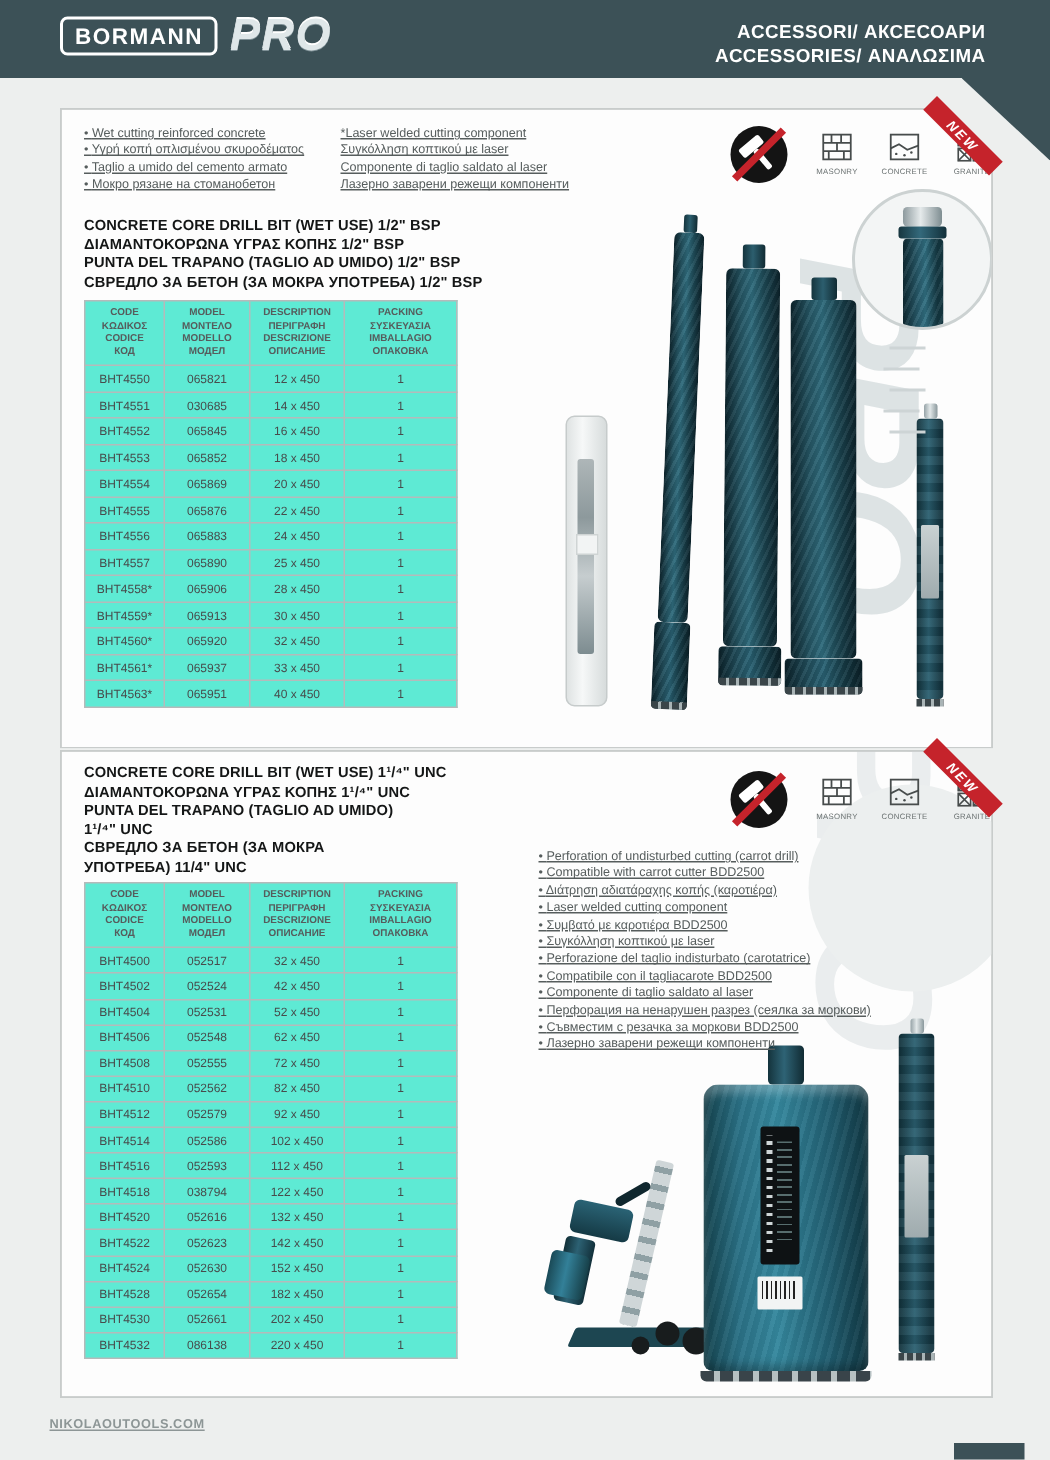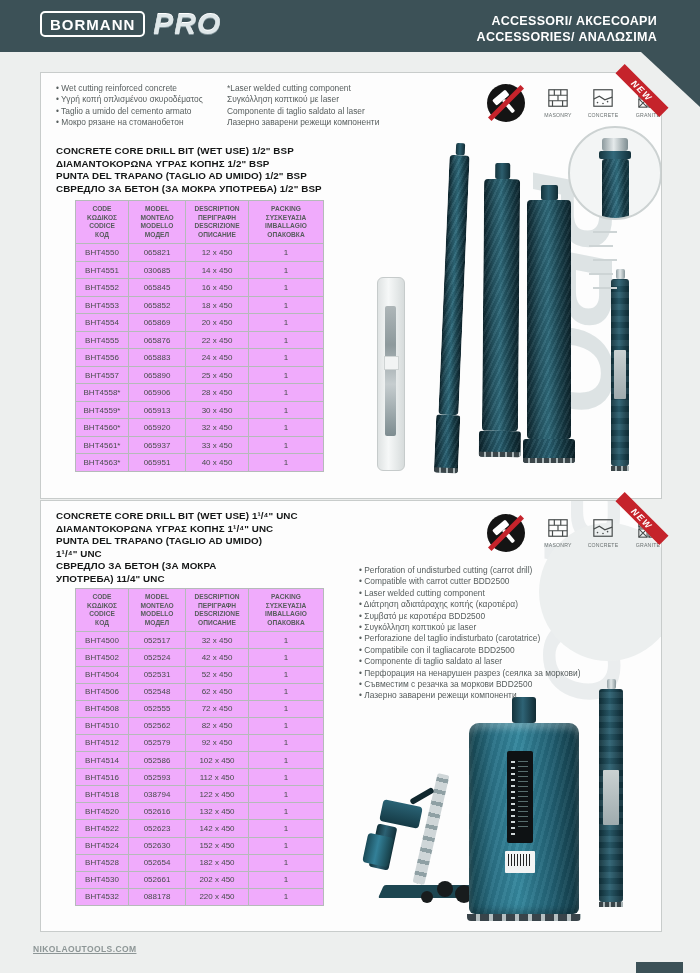--- a/index.html
+++ b/index.html
@@ -17,42 +17,42 @@
   
   .panel-wrap{position:absolute;background:#c8cccb;clip-path:polygon(0 0,calc(100% - 40px) 0,100% 40px,100% 100%,0 100%);padding:1px;z-index:2;}
   .panel{position:relative;width:100%;height:100%;background:#fdfdfd;clip-path:polygon(0 0,calc(100% - 39px) 0,100% 39px,100% 100%,0 100%);}
   .pw1{left:40px;top:72px;width:620px;height:425px;}
   .pw2{left:40px;top:500px;width:620px;height:430px;}
   .ribbon{position:absolute;width:62px;height:13px;background:#c5232b;transform:rotate(45deg);display:flex;align-items:center;justify-content:center;color:#fff;font-style:italic;font-weight:bold;font-size:9px;letter-spacing:1.5px;z-index:6;}
   .rb1{left:611px;top:84px;}
   .rb2{left:611px;top:512px;}
 
   
-  ul.feat{list-style:none;margin:0;padding:0;font-size:8.4px;line-height:11.4px;color:#565d5d;position:absolute;z-index:2;}
+  ul.feat{list-style:none;margin:0;padding:0;font-size:8.4px;line-height:11.4px;color:#565d5d;position:absolute;z-index:2;text-decoration:underline;}
   ul.feat.bullets li::before{content:"• ";}
   .fl1{left:15px;top:10px;}
   .fl2{left:186px;top:10px;}
   .fl3{left:318px;top:64px;width:250px;}
 
   
   .iconrow{position:absolute;display:flex;align-items:flex-start;z-index:2;}
   .ir1{left:445px;top:10px;}
   .ir2{left:445px;top:12px;}
   .nohammer{width:40px;height:40px;margin-right:16px;}
   .mat{display:flex;flex-direction:column;align-items:center;margin-right:13px;width:32px;}
   .mat .mi{width:22px;height:22px;margin-top:4px;}
   .mat .ml{font-size:5.2px;color:#6a7171;margin-top:3px;letter-spacing:0.2px;}
 
   
   .title{position:absolute;left:15px;font-weight:bold;font-size:9.8px;line-height:12.6px;color:#141616;z-index:2;letter-spacing:0.1px;}
   .t1{top:72px;}
   .t2{top:9px;}
 
   
-  table.spec{border-collapse:collapse;table-layout:fixed;position:absolute;left:15px;background:#f0abfc;z-index:2;margin-left:19px;}
+  table.spec{border-collapse:collapse;table-layout:fixed;position:absolute;left:15px;background:#5eead4;z-index:2;}
   .tb1{top:127px;width:248px;}
   .tb2{top:87px;width:248px;}
   table.spec th,table.spec td{border:1px solid #b5baba;text-align:center;}
   table.spec th{font-size:6.6px;font-weight:bold;color:#565c5c;padding:4px 0;}
   table.spec th div{line-height:8.6px;}
   table.spec td{font-size:8px;color:#474c4c;padding:0;}
   .tb1 td{height:16.5px;}
   .tb2 td{height:16.1px;}
 
   
@@ -463,22 +463,22 @@
                 </g>
               </svg>
           </div>
           <div class="ml">GRANITE</div>
         </div>
       </div>
 
       <ul class="feat bullets fl3">
           <li>Perforation of undisturbed cutting (carrot drill)</li>
           <li>Compatible with carrot cutter BDD2500</li>
+          <li>Διάτρηση αδιατάραχης κοπής (καροτιέρα)</li>
           <li>Laser welded cutting component</li>
-          <li>Διάτρηση αδιατάραχης κοπής (καροτιέρα)</li>
           <li>Συμβατό με καροτιέρα BDD2500</li>
           <li>Συγκόλληση κοπτικού με laser</li>
           <li>Perforazione del taglio indisturbato (carotatrice)</li>
           <li>Compatibile con il tagliacarote BDD2500</li>
           <li>Componente di taglio saldato al laser</li>
           <li>Перфорация на ненарушен разрез (сеялка за моркови)</li>
           <li>Съвместим с резачка за моркови BDD2500</li>
           <li>Лазерно заварени режещи компоненти</li>
         </ul>
 
@@ -603,21 +603,21 @@
               <td>1</td>
             </tr>
             <tr>
               <td>BHT4530</td>
               <td>052661</td>
               <td>202 x 450</td>
               <td>1</td>
             </tr>
             <tr>
               <td>BHT4532</td>
-              <td>088178</td>
+              <td>086138</td>
               <td>220 x 450</td>
               <td>1</td>
             </tr>
           </tbody>
       </table>
 
       <div class="machine">
         <div class="col"></div>
           <div class="base"></div>
         <div class="w1"></div>

